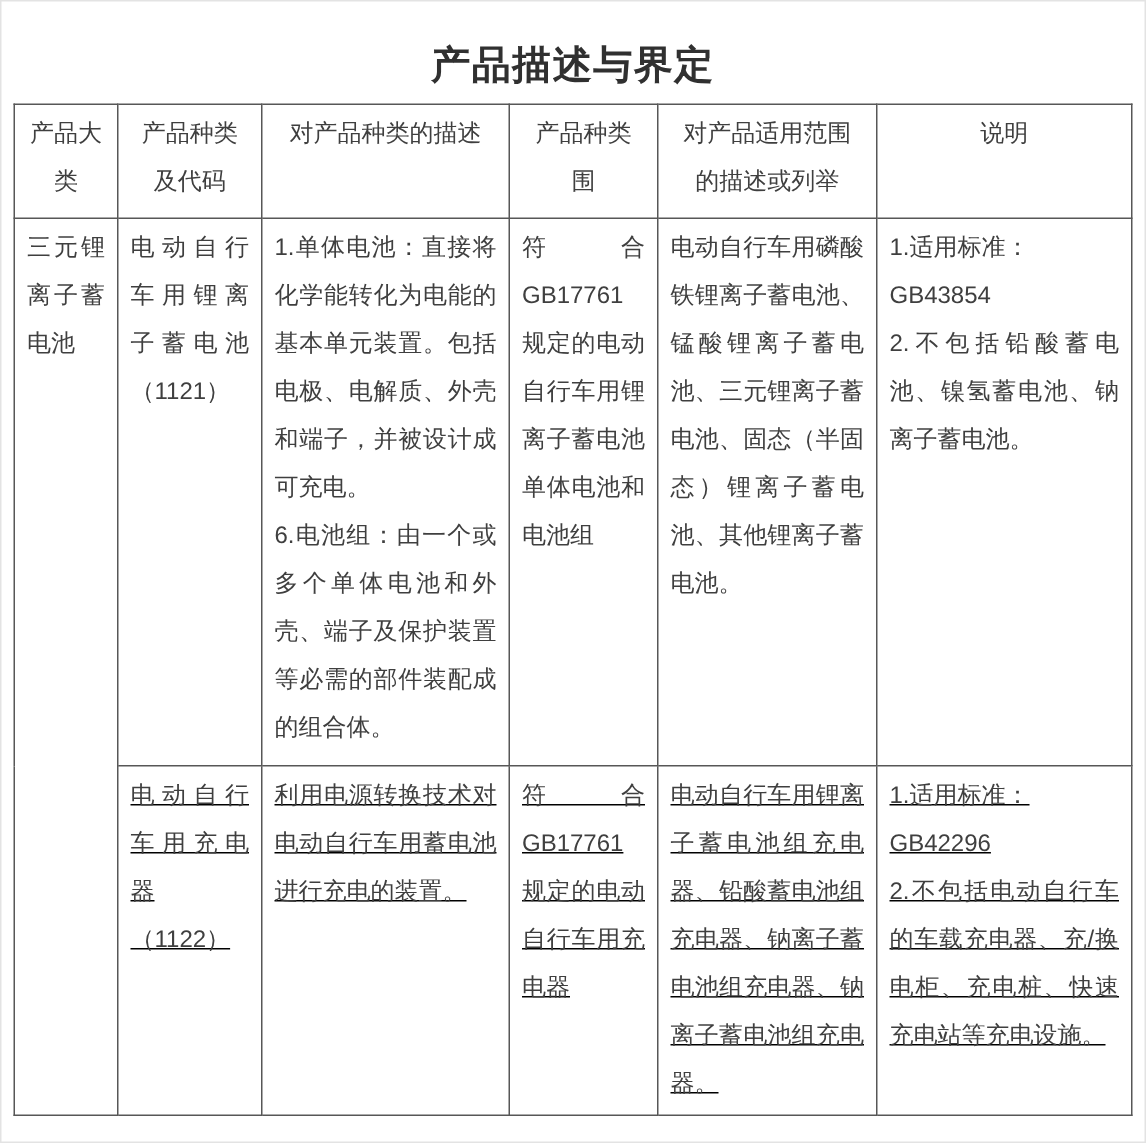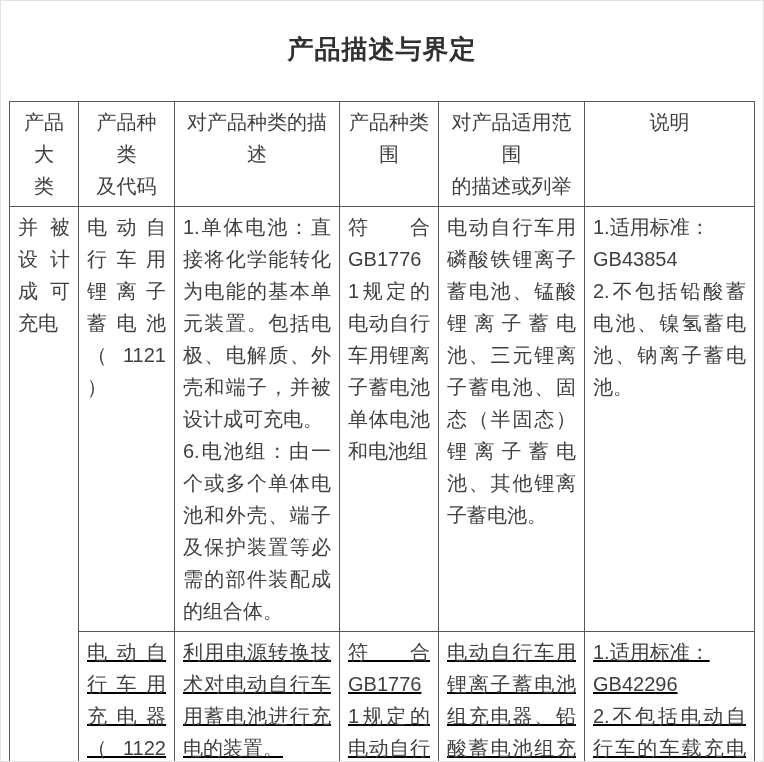--- a/index.html
+++ b/index.html
@@ -13,41 +13,41 @@
   html, body { margin: 0; padding: 0; }
   body {
     width: 764px;
     height: 762px;
     background: var(--bg);
     border: 1px solid var(--frame);
     font-family: "Liberation Sans", sans-serif;
     overflow: hidden;
   }
   .page-title {
-    margin: 16px;
-    padding-top: 16px;
+    margin: 0;
+    padding-top: 26px;
     height: 68px;
     text-align: center;
     font-size: 26px;
     line-height: 32px;
     font-weight: bold;
     color: var(--title);
     letter-spacing: 1px;
   }
   table.product-table {
     border-collapse: collapse;
     table-layout: fixed;
     width: 745px;
     margin-left: 8px;
   }
   .product-table th,
   .product-table td {
     border: 1px solid var(--border);
     padding: 4px 8px;
-    font-size: 20px;
+    font-size: 16px;
     line-height: 32px;
     color: var(--text);
     vertical-align: top;
     word-break: normal;
     overflow-wrap: break-word;
   }
   .product-table th {
     font-weight: normal;
     text-align: center;
     white-space: pre-line;
@@ -90,21 +90,21 @@
       <th>对产品种类的描述</th>
       <th>产品种类
 围</th>
       <th>对产品适用范围
 的描述或列举</th>
       <th>说明</th>
     </tr>
   </thead>
   <tbody>
     <tr class="row-battery">
-      <td rowspan="2">并被设计成可充电</td>
+      <td rowspan="2">三元锂离子蓄电池</td>
       <td>电动自行车用锂离子蓄电池（1121）</td>
       <td>1.单体电池：直接将化学能转化为电能的基本单元装置。包括电极、电解质、外壳和端子，并被设计成可充电。
 6.电池组：由一个或多个单体电池和外壳、端子及保护装置等必需的部件装配成的组合体。</td>
       <td>符合GB17761规定的电动自行车用锂离子蓄电池单体电池和电池组</td>
       <td>电动自行车用磷酸铁锂离子蓄电池、锰酸锂离子蓄电池、三元锂离子蓄电池、固态（半固态）锂离子蓄电池、其他锂离子蓄电池。</td>
       <td>1.适用标准：
 GB43854
 2.不包括铅酸蓄电池、镍氢蓄电池、钠离子蓄电池。</td>
     </tr>
     <tr class="row-charger">

